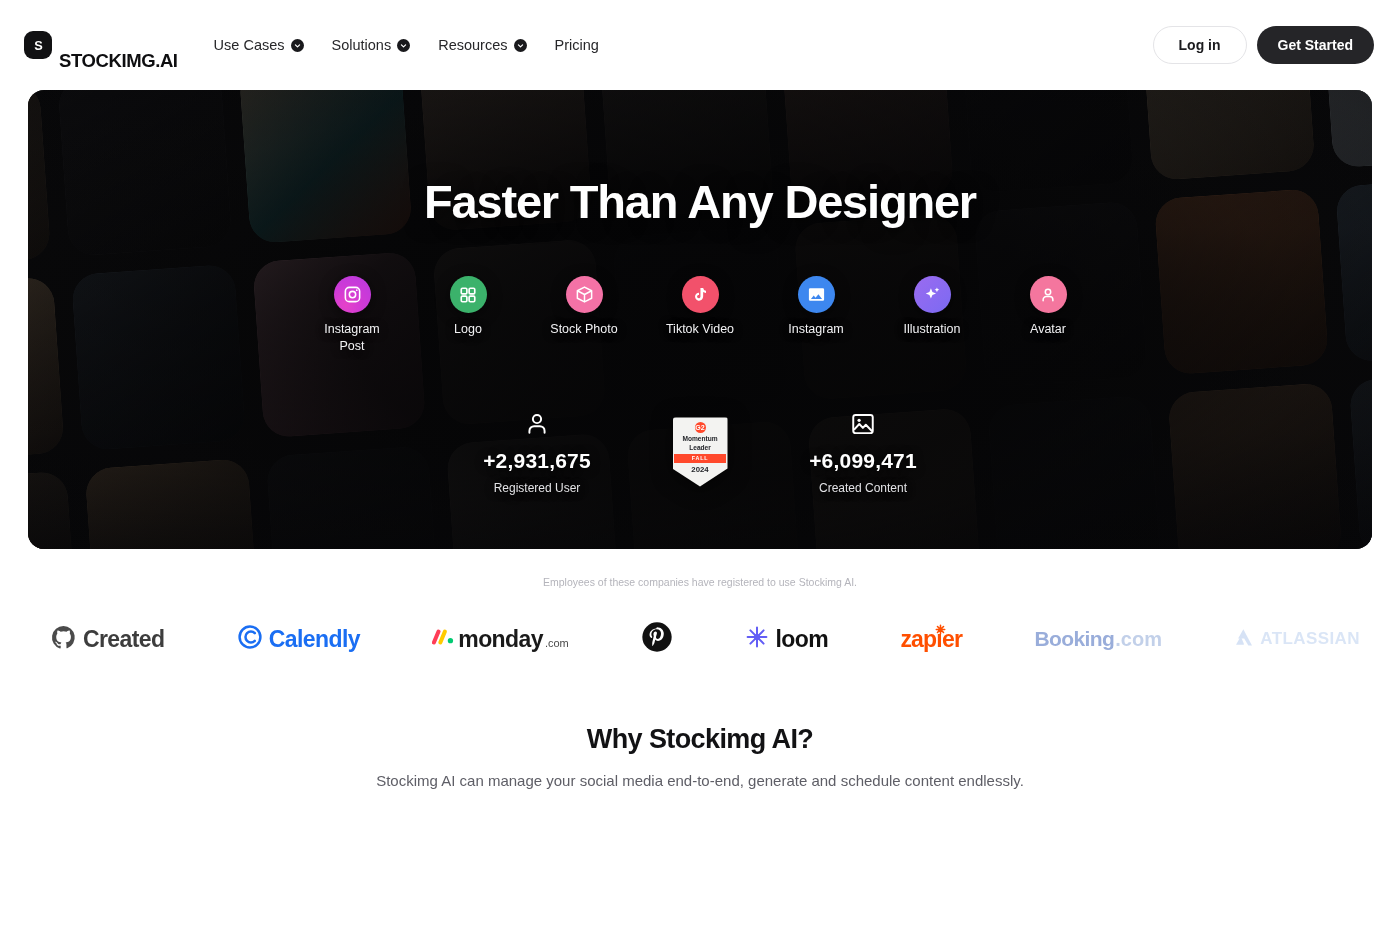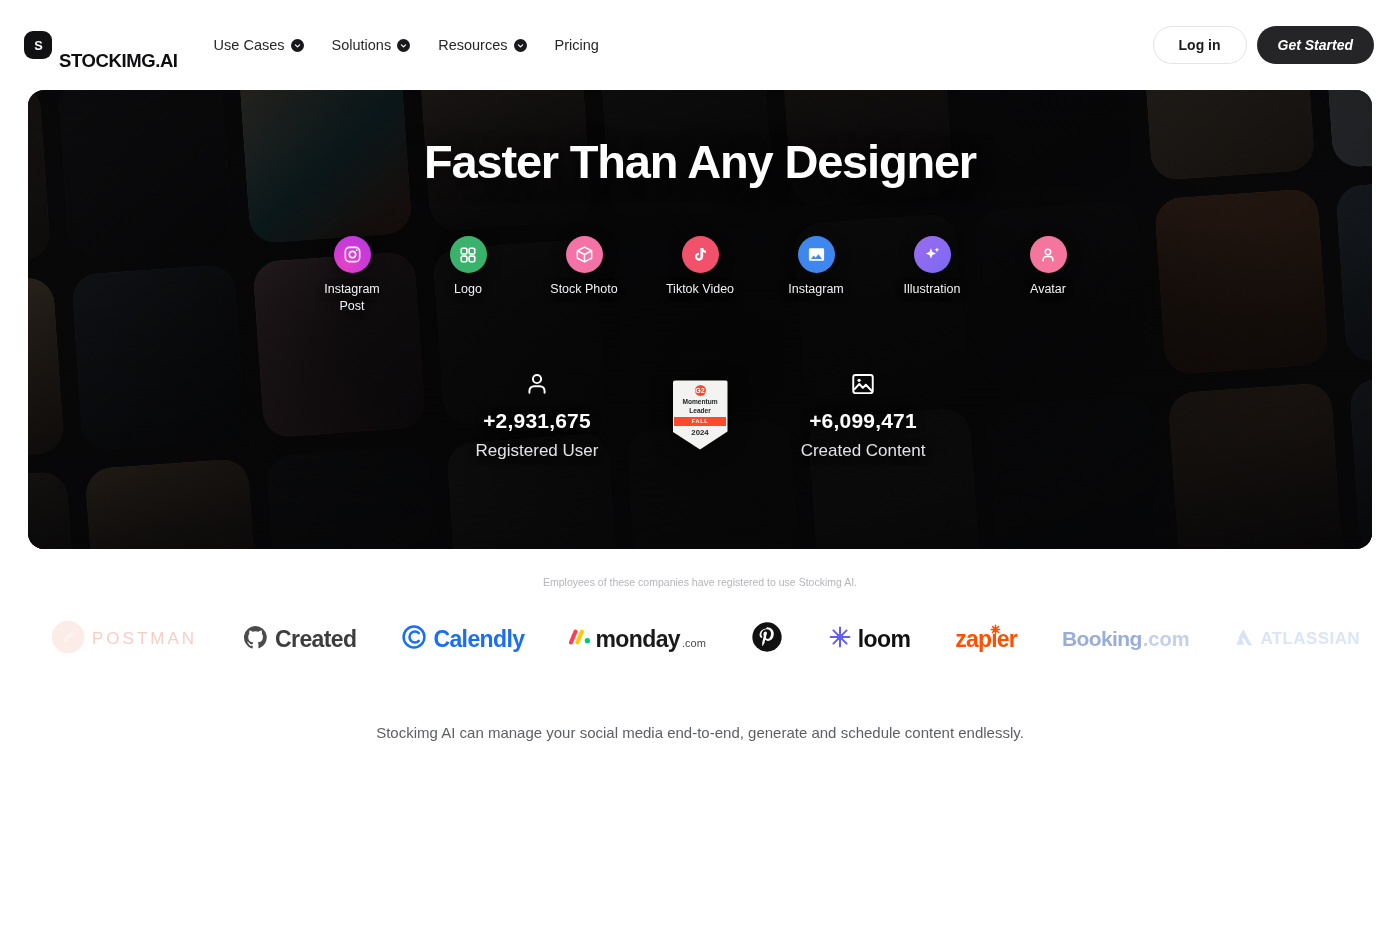--- a/index.html
+++ b/index.html
@@ -45,21 +45,21 @@
   .btn {
     font-size: 14px; font-weight: 600; border-radius: 999px;
     cursor: pointer; white-space: nowrap; border: none;
     font-family: "Liberation Sans", sans-serif;
   }
   .btn-login {
     padding: 10px 25px; background: #fff; color: #1b1b1e;
     border: 1px solid #e4e4e7;
   }
   .btn-start {
-    padding: 11px 21px; background: #252528; color: #fff; font-style: italic;
+    padding: 11px 21px; background: #252528; color: #fff;
   }
 
   
   .hero {
     position: relative;
     margin: 0 28px;
     height: 459px;
     border-radius: 16px;
     overflow: hidden;
     background: #0a0a0b;
@@ -86,21 +86,21 @@
   .hero-shade {
     position: absolute; inset: 0;
     background:
       radial-gradient(ellipse 62% 78% at 50% 52%, rgba(5,5,6,0.93) 0%, rgba(5,5,6,0.80) 42%, rgba(5,5,6,0.35) 72%, rgba(5,5,6,0.12) 100%),
       linear-gradient(180deg, rgba(6,6,8,0.55) 0%, rgba(6,6,8,0.25) 30%, rgba(6,6,8,0.45) 75%, rgba(6,6,8,0.8) 100%);
   }
   .hero-content {
     position: relative; z-index: 4;
     height: 100%;
     display: flex; flex-direction: column; align-items: center;
-    padding-top: 44px;
+    padding-top: 84px;
   }
   .hero-title {
     font-size: 47px; font-weight: 700; color: #fff;
     letter-spacing: -1.2px; text-align: center;
     text-shadow: 0 2px 22px rgba(0,0,0,0.75);
   }
 
   
   .cats {
     display: flex; align-items: flex-start; justify-content: center;
@@ -130,21 +130,21 @@
     display: flex; align-items: center; justify-content: center;
     gap: 28px; margin-top: 55px;
   }
   .stat { display: flex; flex-direction: column; align-items: center; width: 215px; }
   .stat-icon { height: 30px; display: flex; align-items: center; justify-content: center; }
   .stat-value {
     margin-top: 10px; font-size: 21px; font-weight: 700; color: #fff;
     letter-spacing: 0.2px; text-shadow: 0 1px 10px rgba(0,0,0,0.8);
   }
   .stat-label {
-    margin-top: 8px; font-size: 17px; color: #e3e3e6;
+    margin-top: 8px; font-size: 12px; color: #e3e3e6;
     text-shadow: 0 1px 8px rgba(0,0,0,0.8);
   }
 
   
   .g2 {
     width: 55px; flex: 0 0 auto;
     display: flex; flex-direction: column; align-items: center;
     filter: drop-shadow(0 3px 10px rgba(0,0,0,0.6));
   }
   .g2-shield {
@@ -396,29 +396,20 @@
       </div>
     </div>
   </div>
 </div>
 
 <div class="strip">
   <div class="strip-note">Employees of these companies have registered to use Stockimg AI.</div>
 
   <div class="logos">
 
-    <div class="logo-item" style="opacity:.55">
-      <span>
-        <svg width="36" height="36" viewBox="0 0 40 40">
-          <circle cx="20" cy="20" r="18" fill="#f8ded6"></circle>
-          <path d="M25 13c1.6 1.6 1.6 4.2 0 5.8l-7 7-3.3-3.3 7-7c1.6-1.6 1.7-2.1 3.3-2.5z" fill="#fbeae4"></path>
-        </svg>
-      </span>
-      <span class="logo-txt" style="font-size:17px;font-weight:400;letter-spacing:3px;color:#f0a694">POSTMAN</span>
-    </div>
 
     <div class="logo-item">
       <span>
         <svg width="27" height="27" viewBox="0 0 24 24" fill="#4b4b4b">
           <path d="M12 1.8A10.2 10.2 0 0 0 8.8 21.7c.5.1.7-.22.7-.5v-1.9c-2.85.62-3.45-1.35-3.45-1.35-.47-1.18-1.14-1.5-1.14-1.5-.93-.64.07-.62.07-.62 1.03.07 1.57 1.06 1.57 1.06.92 1.57 2.4 1.12 2.98.85.1-.66.36-1.12.65-1.38-2.27-.26-4.66-1.14-4.66-5.06 0-1.12.4-2.03 1.05-2.75-.1-.26-.45-1.3.1-2.71 0 0 .86-.28 2.82 1.05a9.7 9.7 0 0 1 5.14 0c1.96-1.33 2.82-1.05 2.82-1.05.55 1.41.2 2.45.1 2.71.65.72 1.05 1.63 1.05 2.75 0 3.93-2.4 4.8-4.68 5.05.37.32.7.94.7 1.9v2.82c0 .28.18.61.71.5A10.2 10.2 0 0 0 12 1.8z"></path>
         </svg>
       </span>
       <span class="logo-txt" style="color:#3d3d3d">Created</span>
     </div>
 
@@ -484,14 +475,15 @@
           <path d="M11.2 2.6 4.9 13.8h7.3l5 8.5h4.4z"></path>
         </svg>
       </span>
       <span class="logo-txt" style="color:#a8c3ea;font-size:17px;letter-spacing:0.4px">ATLASSIAN</span>
     </div>
 
   </div>
 </div>
 
 <div class="why">
+  <h2 class="why-title">Why Stockimg AI?</h2>
   <p class="why-sub">Stockimg AI can manage your social media end-to-end, generate and schedule content endlessly.</p>
 </div>
 
 </body></html>

